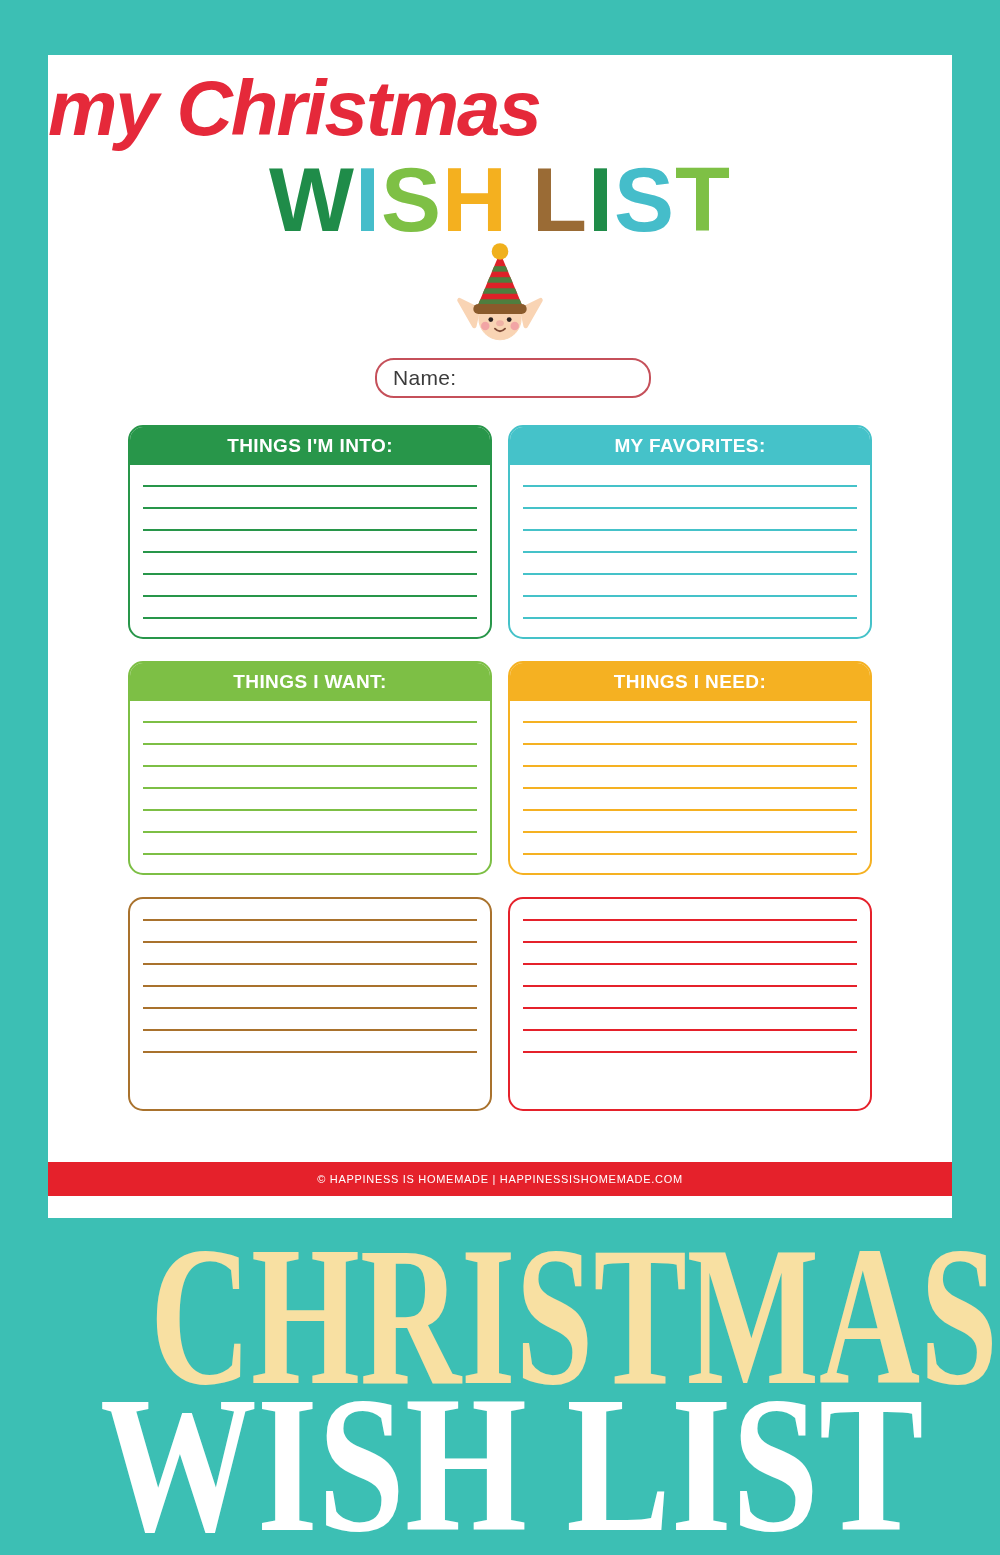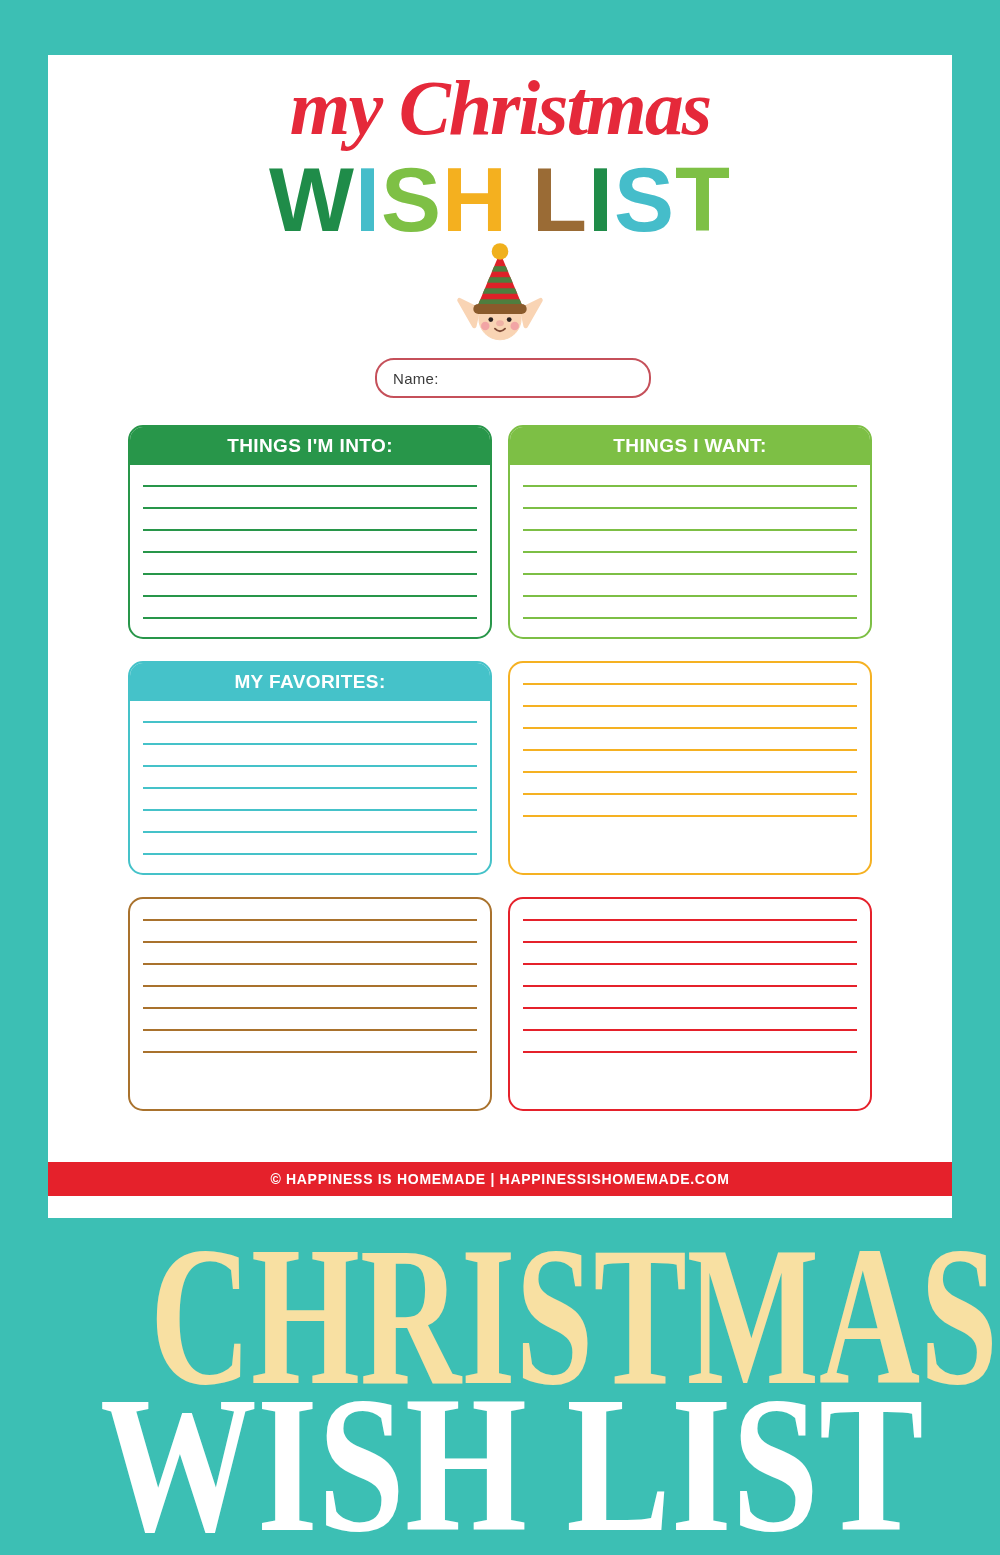--- a/index.html
+++ b/index.html
@@ -8,22 +8,22 @@
     --cream:#f8e0a2; --bottom-white:#ffffff;
     --elf-pom:#f0b01c; --elf-hat:#de2128; --elf-stripe:#4e7e3e; --elf-brim:#8a5a2b;
     --elf-skin:#f9d4b4; --elf-cheek:#f2a5a5; --elf-nose:#efb2a6; --elf-eye:#2a2121; --elf-mouth:#7c4a35;
   }
   *{margin:0;padding:0;box-sizing:border-box;}
   body{width:1000px;height:1555px;font-family:"Liberation Sans",sans-serif;}
   .canvas{position:relative;width:1000px;height:1555px;background:var(--bg);overflow:hidden;}
   .page{position:absolute;left:48px;top:55px;width:904px;height:1163px;background:var(--page);}
 
   .script-title{
-    position:absolute;top:14px;left:0;width:100%;text-align:center;
-    font-family:Liberation Serif, serif;font-style:italic;font-weight:700;
+    position:absolute;top:14px;left:0;width:100%;
+    font-family:Liberation Sans, sans-serif;font-style:italic;font-weight:700;
     font-size:78px;line-height:1;color:var(--script-red);letter-spacing:-2px;
   }
   .block-title{
     position:absolute;top:100px;left:0;width:100%;text-align:center;white-space:nowrap;
     font-family:"Liberation Sans",sans-serif;font-weight:900;font-size:90px;line-height:1;letter-spacing:1px;
   }
   .block-title .blk{display:inline-block;}
   .block-title .sp{width:24px;}
 
   .elf{position:absolute;top:184px;left:50%;transform:translateX(-50%);width:92px;height:104px;}
@@ -31,39 +31,39 @@
   .e-pom{fill:var(--elf-pom);} .e-hat{fill:var(--elf-hat);} .e-stripe{fill:var(--elf-stripe);}
   .e-brim{fill:var(--elf-brim);} .e-skin{fill:var(--elf-skin);stroke:var(--elf-skin);}
   .e-cheek{fill:var(--elf-cheek);} .e-nose{fill:var(--elf-nose);} .e-eye{fill:var(--elf-eye);}
   .e-mouth{fill:none;stroke:var(--elf-mouth);stroke-width:2;stroke-linecap:round;}
 
   .name-field{
     position:absolute;left:327px;top:303px;width:276px;height:40px;
     border:2px solid var(--name-border);border-radius:19px;background:#fff;
     display:flex;align-items:center;padding-left:16px;
   }
-  .name-field span{font-size:15px;color:#3b3b3b;letter-spacing:.3px;}
+  .name-field span{font-size:21px;color:#3b3b3b;letter-spacing:.3px;}
 
   .grid{
     position:absolute;left:80px;top:370px;width:744px;
     display:grid;grid-template-columns:364px 364px;column-gap:16px;row-gap:22px;
   }
   .box{height:214px;border:2px solid var(--c);border-radius:15px;overflow:hidden;background:#fff;}
   .box-header{
     height:38px;background:var(--c);display:flex;align-items:center;justify-content:center;
     color:#fff;font-weight:800;font-size:19px;letter-spacing:.4px;
   }
   .box-body{padding:0 0;}
   .rule{margin:0 13px;height:22px;border-bottom:2px solid var(--c);}
 
   .footer-bar{
     position:absolute;left:0;top:1107px;width:100%;height:34px;background:var(--footer-red);
     display:flex;align-items:center;justify-content:center;
   }
-  .footer-bar span{color:#fff;font-size:14px;font-weight:700;letter-spacing:.7px;text-align:right;}
+  .footer-bar span{color:#fff;font-size:11px;font-weight:400;letter-spacing:.7px;text-align:right;}
 
   .big{
     position:absolute;left:0;width:1000px;text-align:center;white-space:nowrap;
     font-family:"Liberation Serif",serif;font-weight:700;line-height:1;
   }
   .big-cream{top:1216px;font-size:200px;color:var(--cream);transform:scaleX(.70);}
   .big-white{top:1366px;font-size:196px;color:var(--bottom-white);transform:scaleX(.80);}
 </style>
 </head>
 <body>
@@ -115,49 +115,52 @@
           <div class="box-body">
             <div class="rule"></div>
             <div class="rule"></div>
             <div class="rule"></div>
             <div class="rule"></div>
             <div class="rule"></div>
             <div class="rule"></div>
             <div class="rule"></div>
           </div>
         </section>
+        <section class="box" style="--c: #45c2c9;">
+          <header class="box-header">
+            <span>MY FAVORITES:</span>
+          </header>
+          <div class="box-body">
+            <div class="rule"></div>
+            <div class="rule"></div>
+            <div class="rule"></div>
+            <div class="rule"></div>
+            <div class="rule"></div>
+            <div class="rule"></div>
+            <div class="rule"></div>
+          </div>
+        </section>
         <section class="box" style="--c: #7dbf45;">
           <header class="box-header">
             <span>THINGS I WANT:</span>
           </header>
           <div class="box-body">
             <div class="rule"></div>
             <div class="rule"></div>
             <div class="rule"></div>
             <div class="rule"></div>
             <div class="rule"></div>
             <div class="rule"></div>
             <div class="rule"></div>
           </div>
         </section>
-        <section class="box" style="--c: #45c2c9;">
-          <header class="box-header">
-            <span>MY FAVORITES:</span>
-          </header>
-          <div class="box-body">
-            <div class="rule"></div>
-            <div class="rule"></div>
-            <div class="rule"></div>
-            <div class="rule"></div>
-            <div class="rule"></div>
-            <div class="rule"></div>
-            <div class="rule"></div>
-          </div>
-        </section>
         <section class="box" style="--c: #f5b122;">
+          <header class="box-header">
+            <span>THINGS I NEED:</span>
+          </header>
           <div class="box-body">
             <div class="rule"></div>
             <div class="rule"></div>
             <div class="rule"></div>
             <div class="rule"></div>
             <div class="rule"></div>
             <div class="rule"></div>
             <div class="rule"></div>
           </div>
         </section>

